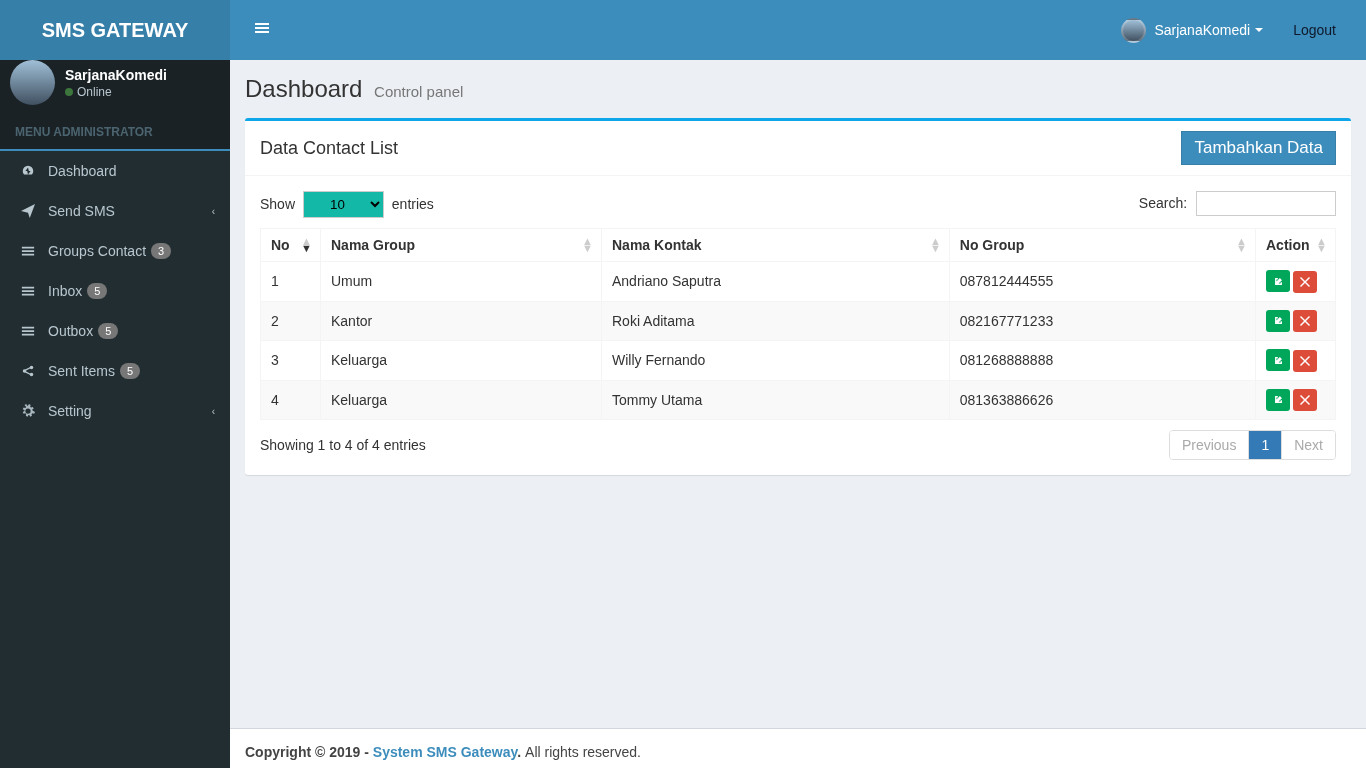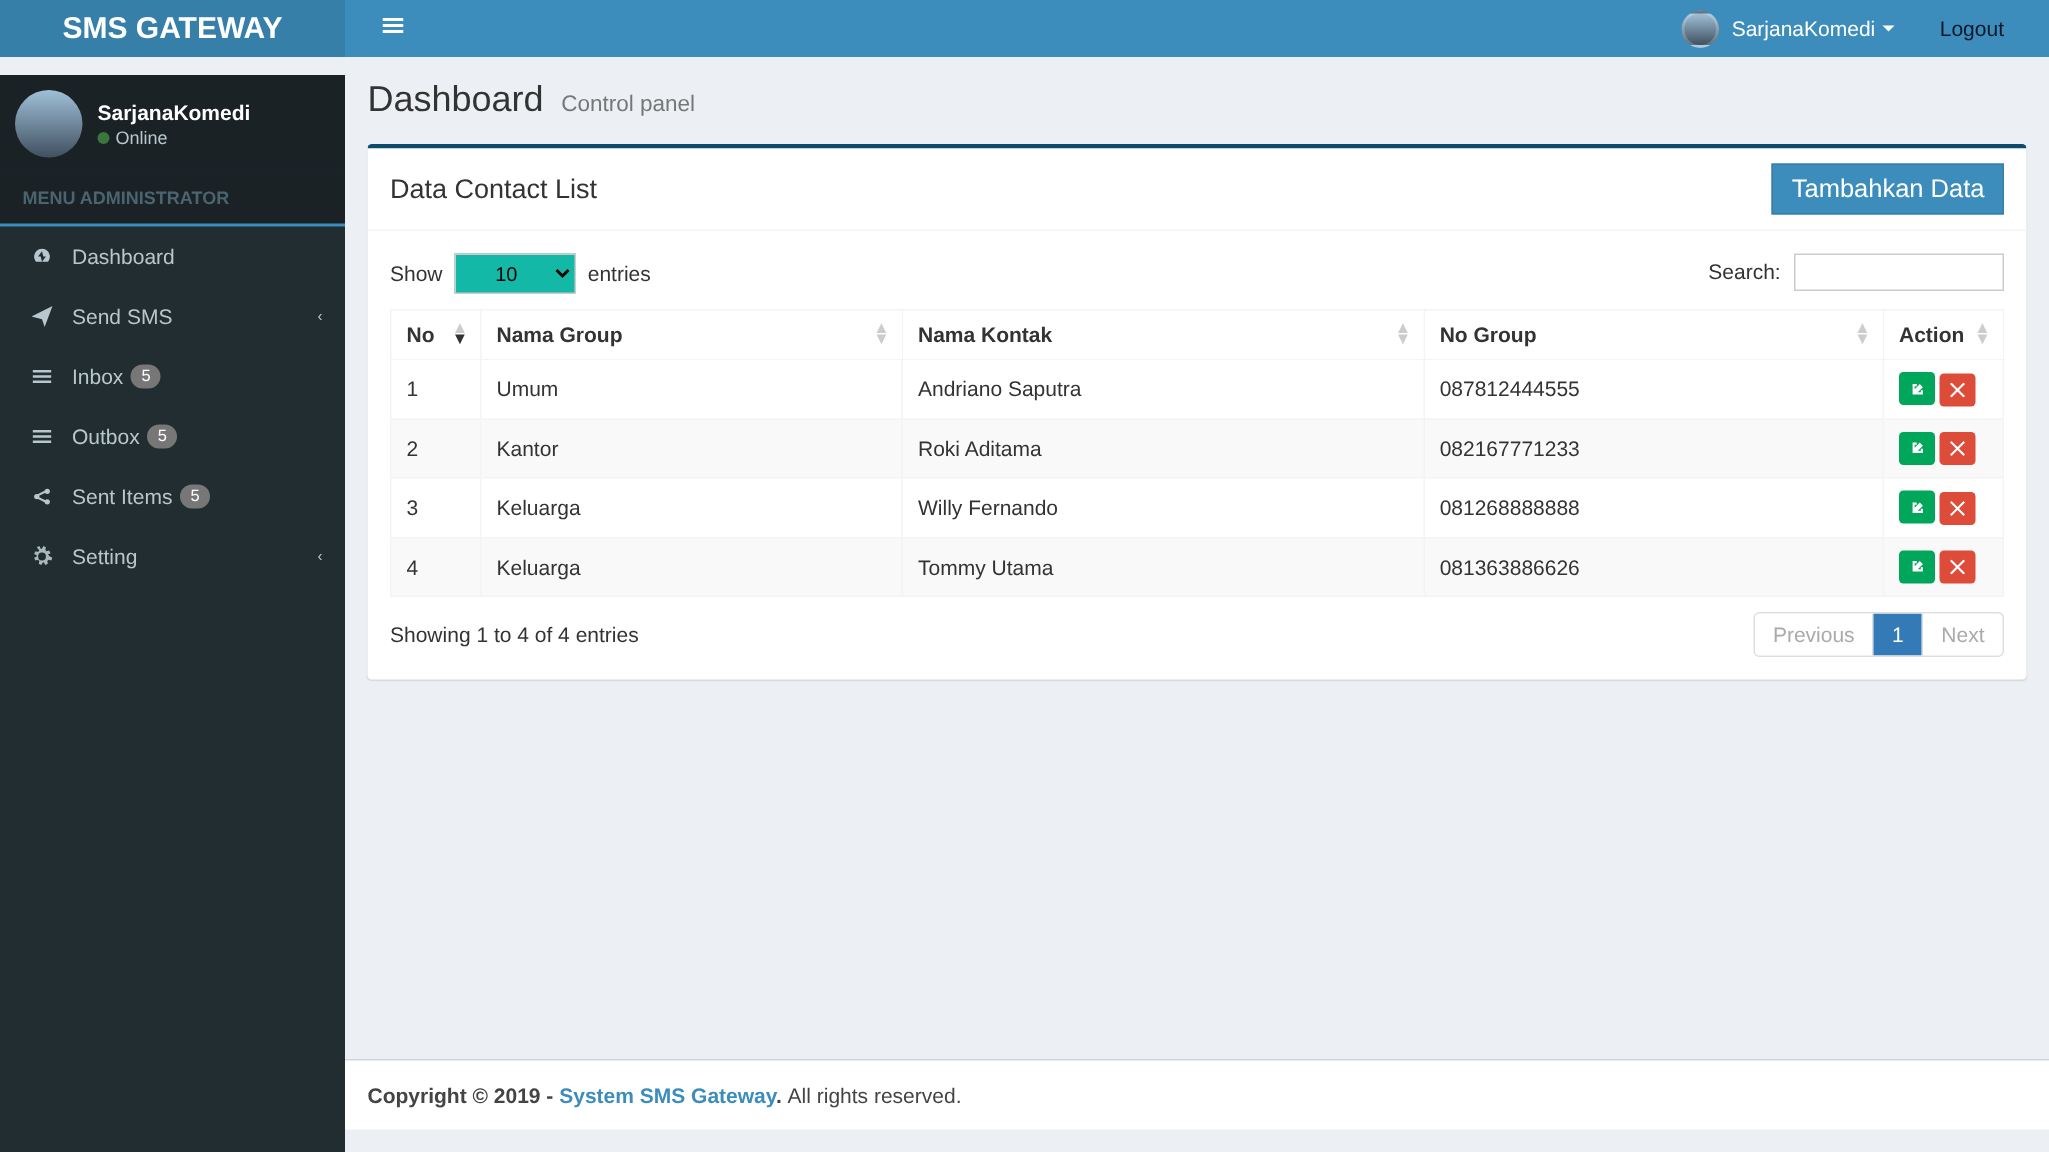--- a/index.html
+++ b/index.html
@@ -1,20 +1,20 @@
 <!DOCTYPE html>
 <html><head>
 <meta charset="utf-8">
 <style>
 * { box-sizing: border-box; margin: 0; padding: 0; }
 body { font-family: "Helvetica Neue", Helvetica, Arial, sans-serif; font-size: 14px; color: #333; background: #ecf0f5; }
 .wrapper { min-height: 100vh; position: relative; }
 
 
-.main-header { height: 38px; display: flex; position: relative; z-index: 10; }
+.main-header { height: 60px; display: flex; position: relative; z-index: 10; }
 .logo { width: 230px; background: #367fa9; color: #fff; font-size: 20px; font-weight: bold; display: flex; align-items: center; justify-content: center; text-decoration: none; }
 .navbar { flex: 1; background: #3c8dbc; display: flex; align-items: center; justify-content: space-between; padding: 0 15px; }
 .sidebar-toggle { color: #fff; font-size: 16px; cursor: pointer; padding: 10px; }
 .nav-right { display: flex; align-items: center; gap: 5px; }
 .user-menu { display: flex; align-items: center; color: #fff; padding: 10px; cursor: pointer; }
 .user-menu .avatar { width: 25px; height: 25px; border-radius: 50%; background: linear-gradient(#a0c0d8, #405060); margin-right: 8px; border: 2px solid rgba(255,255,255,0.2); }
 .caret { display: inline-block; margin-left: 5px; width: 0; height: 0; border-left: 4px solid transparent; border-right: 4px solid transparent; border-top: 4px solid #fff; }
 .logout { color: #0f172a; padding: 15px; cursor: pointer; }
 
 
@@ -31,21 +31,21 @@
 .sidebar-menu li a .icon { width: 20px; margin-right: 10px; display: inline-flex; justify-content: center; }
 .sidebar-menu li a .arrow { margin-left: auto; font-size: 10px; }
 .badge { background: #777; color: #fff; border-radius: 10px; padding: 2px 7px; font-size: 11px; margin-left: 5px; min-width: 18px; text-align: center; }
 
 
 .content-wrapper { margin-left: 230px; min-height: calc(100vh - 100px); background: #ecf0f5; }
 .content-header { padding: 15px; }
 .content-header h1 { font-size: 24px; font-weight: 500; display: inline-block; }
 .content-header small { color: #777; font-size: 15px; margin-left: 5px; font-weight: 300; }
 .content { padding: 0 15px 15px; }
-.box { background: #fff; border-top: 3px solid #0c4a6e; border-radius: 3px; box-shadow: 0 1px 1px rgba(0,0,0,0.1); }
+.box { background: #fff; border-top: 3px solid #0ea5e9; border-radius: 3px; box-shadow: 0 1px 1px rgba(0,0,0,0.1); }
 .box-header { padding: 10px 15px; display: flex; justify-content: space-between; align-items: center; border-bottom: 1px solid #f4f4f4; }
 .box-title { font-size: 18px; }
 .btn { padding: 6px 12px; border-radius: 0; border: 1px solid transparent; cursor: pointer; font-size: 17px; }
 .btn-primary { background: #3c8dbc; border-color: #367fa9; color: #fff; }
 .box-body { padding: 15px; }
 .dt-top { display: flex; justify-content: space-between; margin-bottom: 10px; }
 .dt-length select { border: 1px solid #ccc; padding: 4px 22px; margin: 0 4px; background: #14b8a6; text-align: right; }
 .dt-search input { border: 1px solid #ccc; padding: 4px 6px; margin-left: 5px; width: 140px; }
 
 table.data { width: 100%; border-collapse: collapse; border: 1px solid #f4f4f4; }
@@ -120,20 +120,31 @@
         </li>
         <li>
           <a>
             <span class="icon">
               <svg width="14" height="14" viewBox="0 0 16 16">
                 <path d="M0 8l16-8-6 16-2-6z"></path>
               </svg>
             </span>
             <span>Send SMS</span>
             <span class="arrow">‹</span>
+          </a>
+        </li>
+        <li>
+          <a>
+            <span class="icon">
+              <svg width="14" height="14" viewBox="0 0 16 16">
+                <path d="M1 3h14v2H1zm0 4h14v2H1zm0 4h14v2H1z"></path>
+              </svg>
+            </span>
+            <span>Groups Contact</span>
+            <span class="badge">3</span>
           </a>
         </li>
         <li>
           <a>
             <span class="icon">
               <svg width="14" height="14" viewBox="0 0 16 16">
                 <path d="M1 3h14v2H1zm0 4h14v2H1zm0 4h14v2H1z"></path>
               </svg>
             </span>
             <span>Inbox</span>

